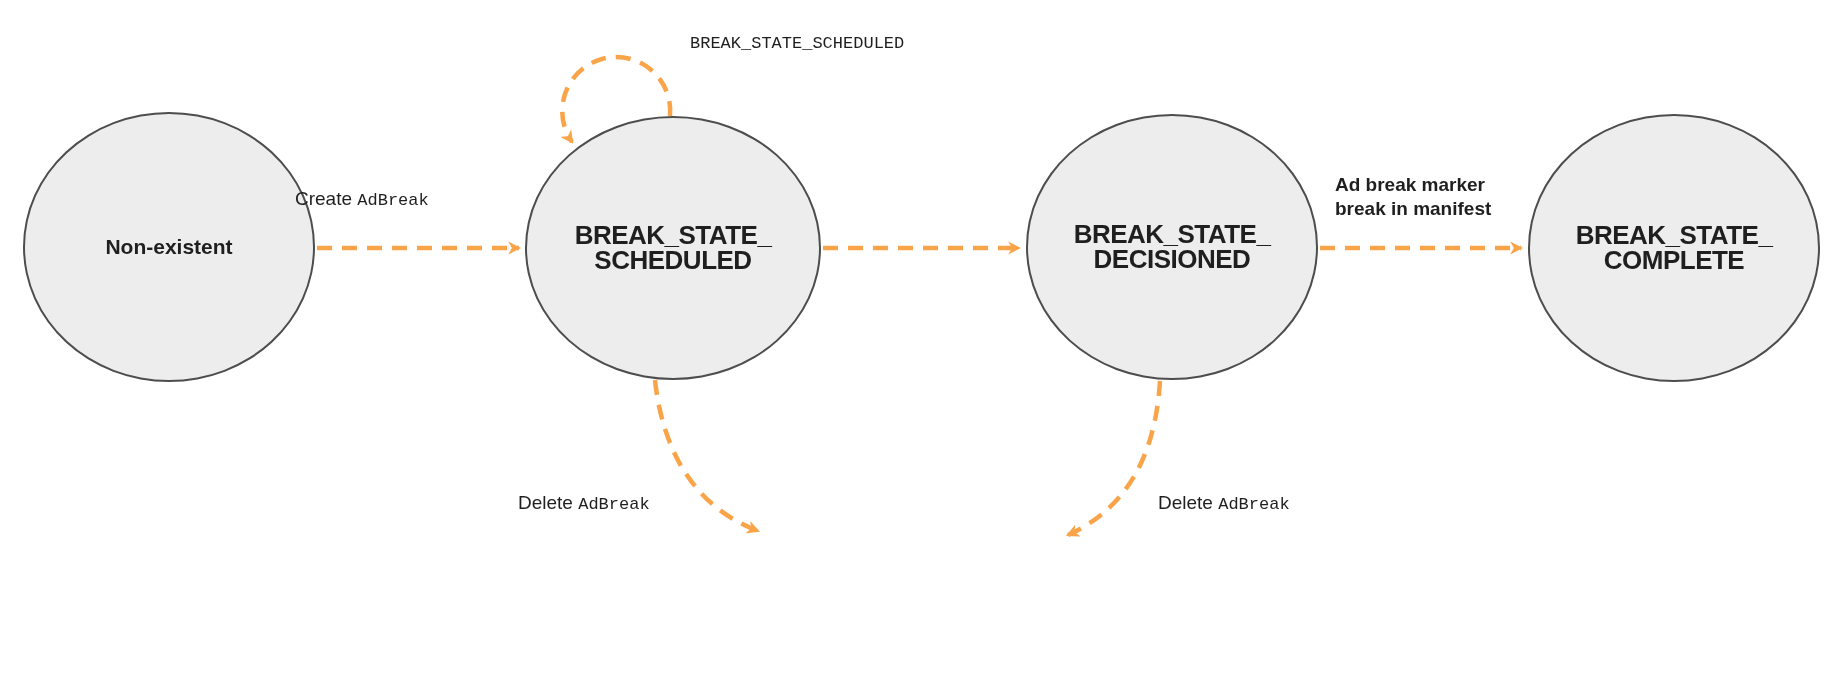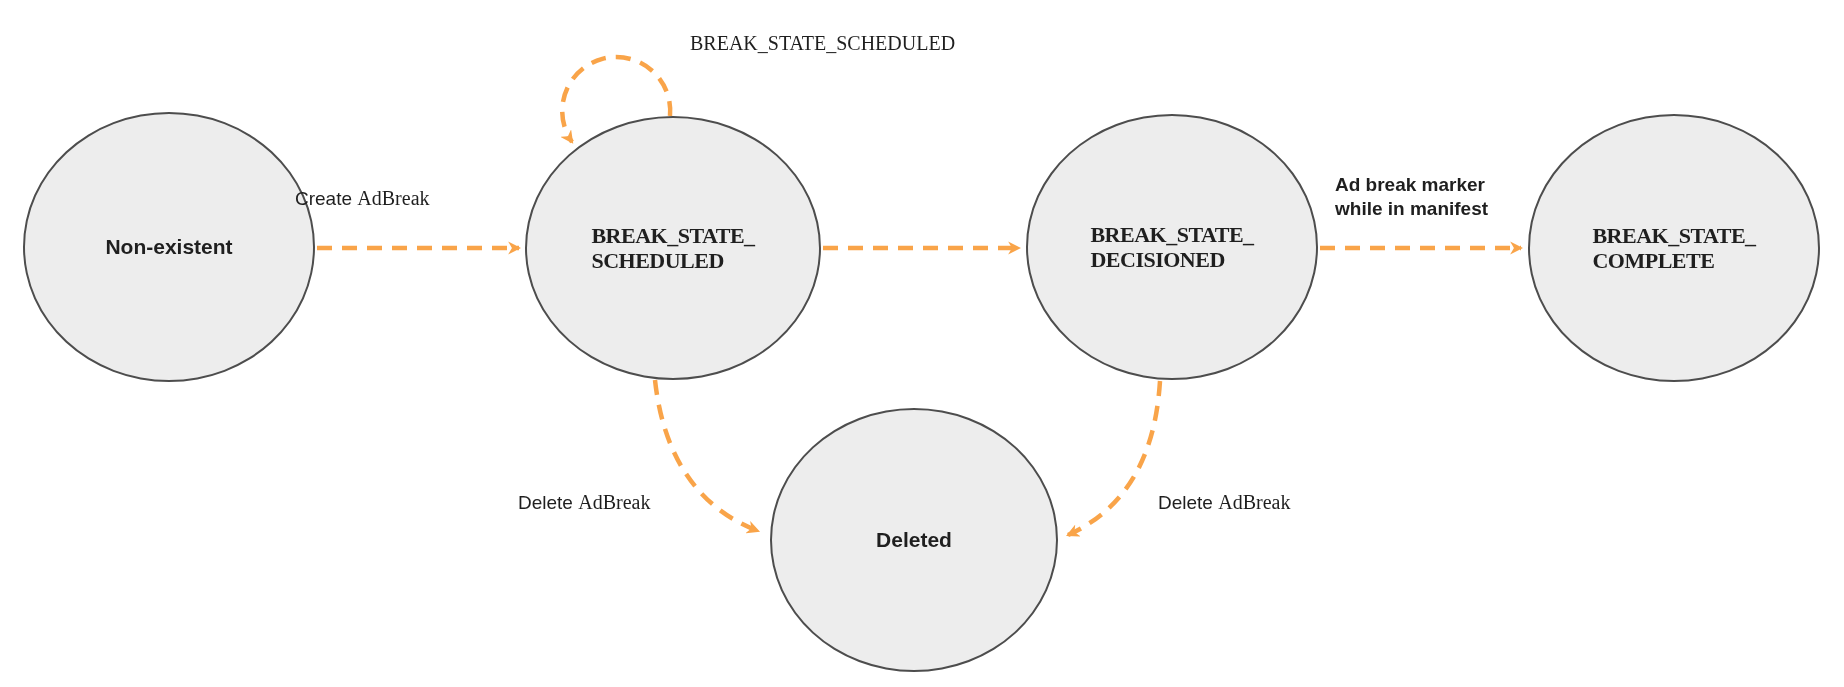--- a/index.html
+++ b/index.html
@@ -19,45 +19,45 @@
   }
   .arrows{position:absolute;left:0;top:0;width:100%;height:100%;}
   .arrows path{fill:none;stroke:var(--arrow,#F9A449);stroke-width:4.5;stroke-dasharray:15 10;}
   .state{
     position:absolute;
     border-radius:50%;
     background:var(--state-fill,#EDEDED);
     border:2px solid var(--state-border,#4D4D4D);
     box-sizing:border-box;
     display:flex;align-items:center;justify-content:center;
-    text-align:left;
+    text-align:center;
   }
   .state-label{
     white-space:pre-line;
     font-weight:bold;
     line-height:25px;
   }
   .state-label.mono{
-    font-family:Liberation Serif, serif;
-    font-size:22px;
+    font-family:Liberation Sans, sans-serif;
+    font-size:26px;
     letter-spacing:-0.5px;
   }
   .state-label.sans{
     font-size:21px;
     line-height:26px;
   }
   .edge-label{
     position:absolute;
     font-size:19px;
     line-height:25px;
     white-space:nowrap;
   }
   .edge-label .mono{
-    font-family:Liberation Serif, serif;
-    font-size:20px;
+    font-family:Liberation Mono, monospace;
+    font-size:17px;
   }
   .edge-label.two-line{line-height:24px;}
 </style>
 </head>
 <body>
 
 <div class="canvas">
 
   <svg class="arrows" width="1844" height="687" viewBox="0 0 1844 687">
     <defs>
@@ -85,36 +85,33 @@
   <div class="state" style="left:1026px;top:114px;width:292px;height:266px;">
     <div class="state-label mono">BREAK_STATE_
 DECISIONED</div>
   </div>
 
   <div class="state" style="left:1528px;top:114px;width:292px;height:268px;">
     <div class="state-label mono">BREAK_STATE_
 COMPLETE</div>
   </div>
 
-  <div class="state" style="left:770px;top:408px;width:288px;height:264px;">
-    <div class="state-label sans">Deleted</div>
-  </div>
 
   <div class="edge-label" style="left:295px;top:186px;text-align:right;">
     <span>Create </span><span class="mono">AdBreak</span>
   </div>
 
   <div class="edge-label" style="left:690px;top:31px;">
     <div class="mono">BREAK_STATE_SCHEDULED</div>
   </div>
 
 
   <div class="edge-label two-line" style="left:1335px;top:173px;font-weight:bold;">
     <div>Ad break marker</div>
-    <div>while in manifest</div>
+    <div>break in manifest</div>
   </div>
 
   <div class="edge-label" style="left:518px;top:490px;">
     <span>Delete </span><span class="mono">AdBreak</span>
   </div>
 
   <div class="edge-label" style="left:1158px;top:490px;">
     <span>Delete </span><span class="mono">AdBreak</span>
   </div>
 

